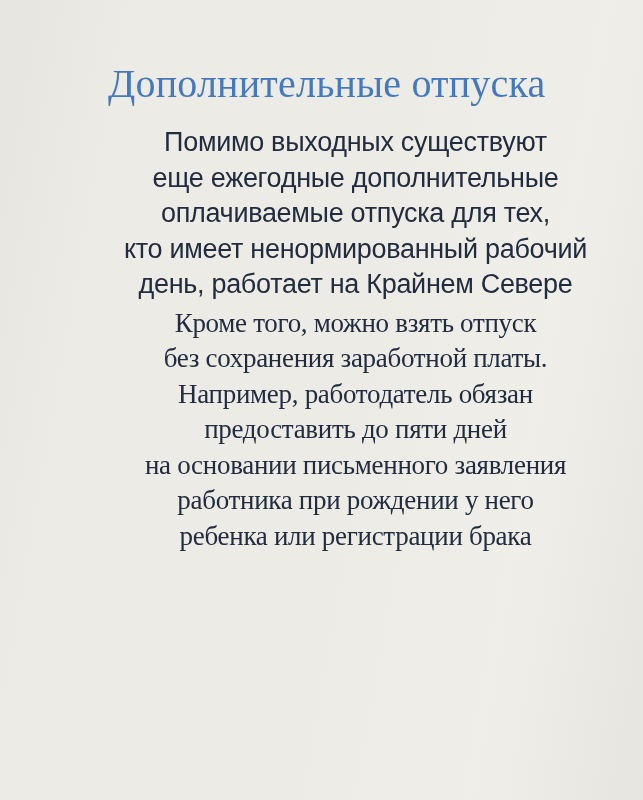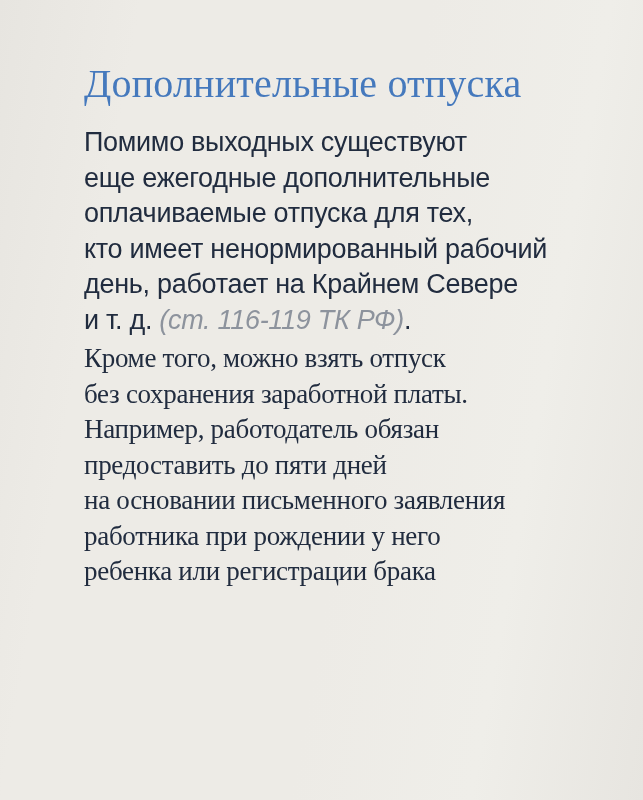--- a/index.html
+++ b/index.html
@@ -15,41 +15,42 @@
     width: 643px;
     height: 800px;
     overflow: hidden;
     background:
       linear-gradient(100deg, var(--background_edge) 0%, var(--background) 18%, var(--background) 55%, #efeee9 78%, var(--background_edge) 100%);
     font-family: "Liberation Sans", sans-serif;
   }
   .card {
     width: 643px;
     height: 800px;
-    padding: 62px 40px 0 84px;
+    padding: 62px 40px 0 108px;
   }
   .title {
     font-family: "Liberation Serif", serif;
     font-weight: 400;
     font-size: 40px;
     line-height: 44px;
     letter-spacing: 0.2px;
     color: var(--title_blue);
   }
   .paragraph {
     margin-top: 19px;
     font-size: 27px;
     line-height: 35.5px;
     letter-spacing: -0.3px;
     color: var(--body_dark);
   }
   .paragraph + .paragraph { margin-top: 3px; font-family: Liberation Serif, serif; }
   .para-lines {
     display: block;
     white-space: pre;
+    text-align: center;
   }
   .para-tail {
     display: block;
     white-space: pre;
   }
   .citation {
     font-style: italic;
     color: var(--citation_gray);
   }
 </style>
@@ -59,21 +60,20 @@
 <div class="card">
 
   <h1 class="title">Дополнительные отпуска</h1>
 
   <p class="paragraph">
     <span class="para-lines">Помимо выходных существуют
 еще ежегодные дополнительные
 оплачиваемые отпуска для тех,
 кто имеет ненормированный рабочий
 день, работает на Крайнем Севере</span>
-    <span class="para-tail"><span>и т. д. </span><span class="citation">(ст. 116-119 ТК РФ)</span><span>.</span></span>
   </p>
 
   <p class="paragraph">
     <span class="para-lines">Кроме того, можно взять отпуск
 без сохранения заработной платы.
 Например, работодатель обязан
 предоставить до пяти дней
 на основании письменного заявления
 работника при рождении у него
 ребенка или регистрации брака</span>

